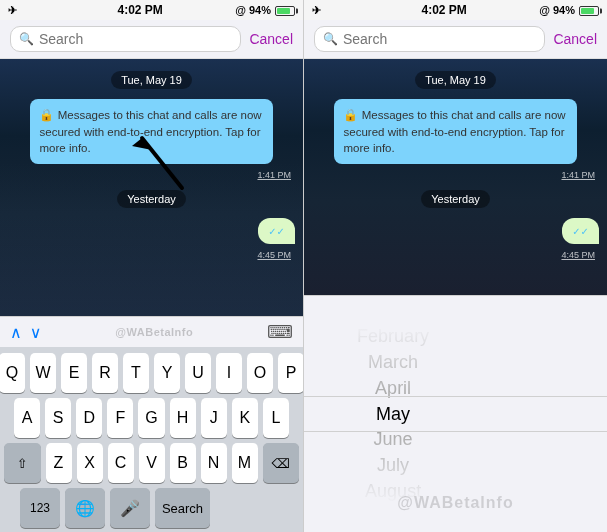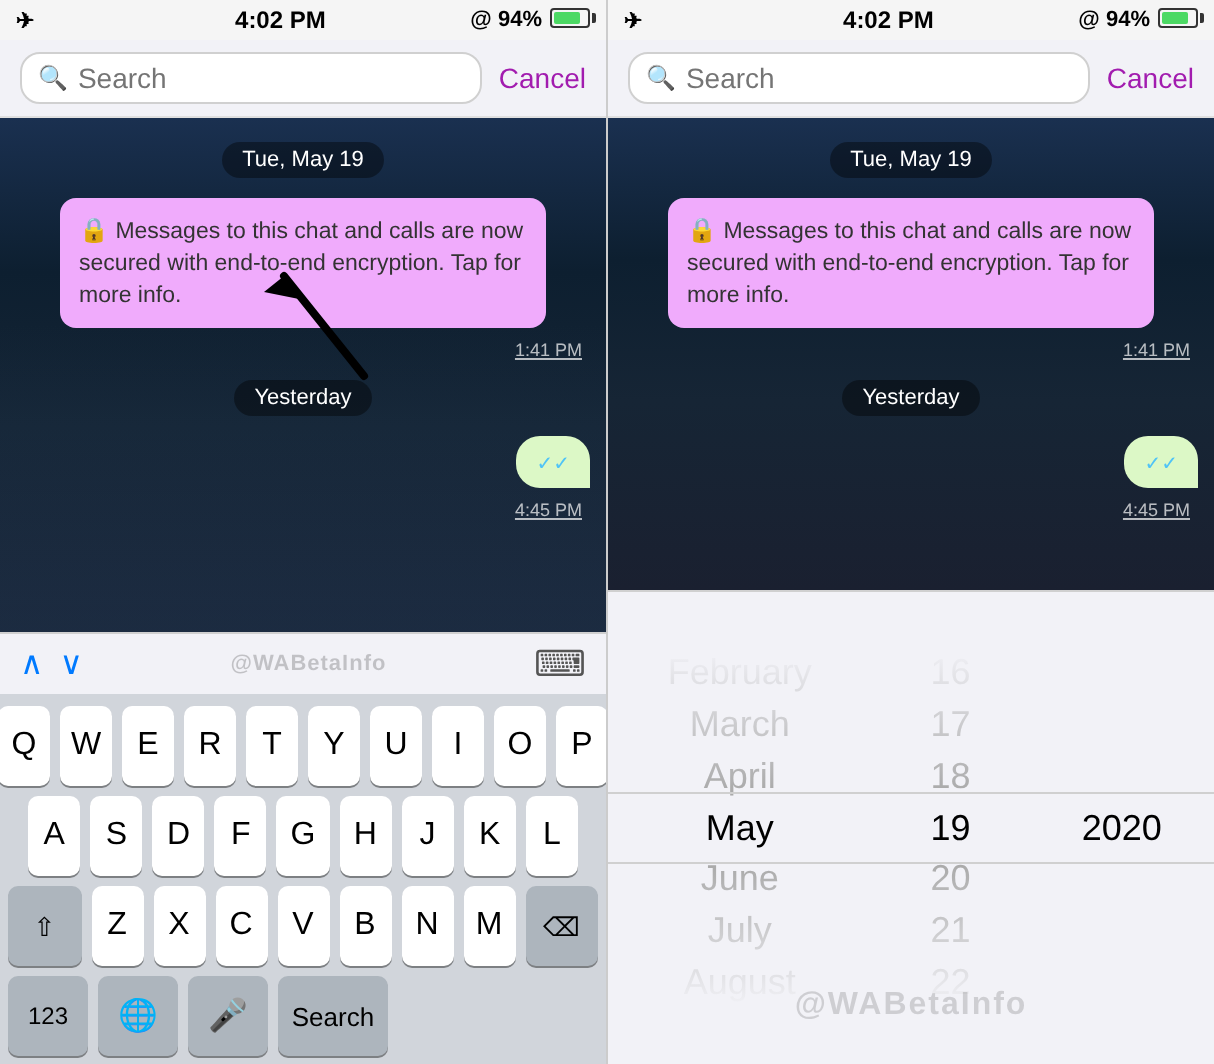--- a/index.html
+++ b/index.html
@@ -32,21 +32,21 @@
       background: #f5f5f5;
       display: flex;
       align-items: center;
       justify-content: space-between;
       padding: 0 8px;
       font-size: 11px;
       font-weight: 600;
       color: #000;
     }
     .status-bar .time { font-weight: 700; font-size: 12px; margin-left: 28px; }
-    .status-bar .icons { display: flex; align-items: flex-start; gap: 4px; font-size: 11px; }
+    .status-bar .icons { display: flex; align-items: flex-end; gap: 4px; font-size: 11px; }
     .battery-body {
       width: 20px; height: 10px;
       border: 1.5px solid #333;
       border-radius: 2px;
       position: relative;
       display: flex;
       align-items: center;
       padding: 1px;
     }
     .battery-body::after {
@@ -134,21 +134,21 @@
       align-self: center;
       background: rgba(0,0,0,0.4);
       color: #fff;
       font-size: 11px;
       padding: 3px 10px;
       border-radius: 12px;
       margin: 4px 0;
     }
 
     .system-message {
-      background: #f0abfc;
+      background: #7dd3fc;
       border-radius: 8px;
       padding: 8px 10px;
       font-size: 11.5px;
       color: #333;
       max-width: 85%;
       align-self: center;
       line-height: 1.4;
     }
     .system-message .lock-icon { font-size: 12px; }
 
@@ -233,20 +233,21 @@
     .kb-key.search-key {
       background: #adb5bd;
       font-size: 14px;
       flex: 2;
       max-width: 60px;
     }
     .kb-bottom-row {
       display: flex;
       gap: 5px;
       align-items: center;
+      margin-left: 16px;
     }
     .kb-key.num { max-width: 40px; flex: 1.5; }
     .kb-key.globe { max-width: 40px; flex: 1.5; }
     .kb-key.mic { max-width: 40px; flex: 1.5; }
 
     
     .arrow-overlay {
       position: absolute;
       top: 50%;
       left: 50%;
@@ -496,39 +497,26 @@
       <div class="picker-item">March</div>
       <div class="picker-item">April</div>
       <div class="picker-item selected">May</div>
       <div class="picker-item">June</div>
       <div class="picker-item">July</div>
       <div class="picker-item">August</div>
       <div class="picker-fade-bottom"></div>
       <div class="picker-separator"></div>
     </div>
 
-    <div class="picker-column" style="flex:0.6;">
-      <div class="picker-fade-top"></div>
-      <div class="picker-item">16</div>
-      <div class="picker-item">17</div>
-      <div class="picker-item">18</div>
-      <div class="picker-item selected">19</div>
-      <div class="picker-item">20</div>
-      <div class="picker-item">21</div>
-      <div class="picker-item">22</div>
-      <div class="picker-fade-bottom"></div>
-      <div class="picker-separator"></div>
-    </div>
 
     <div class="picker-column" style="flex:0.7;">
       <div class="picker-fade-top"></div>
       <div class="picker-item"></div>
       <div class="picker-item"></div>
       <div class="picker-item"></div>
-      <div class="picker-item selected">2020</div>
       <div class="picker-item"></div>
       <div class="picker-item"></div>
       <div class="picker-item"></div>
       <div class="picker-fade-bottom"></div>
       <div class="picker-separator"></div>
     </div>
 
     <div class="watermark-right">@WABetaInfo</div>
   </div>
 

